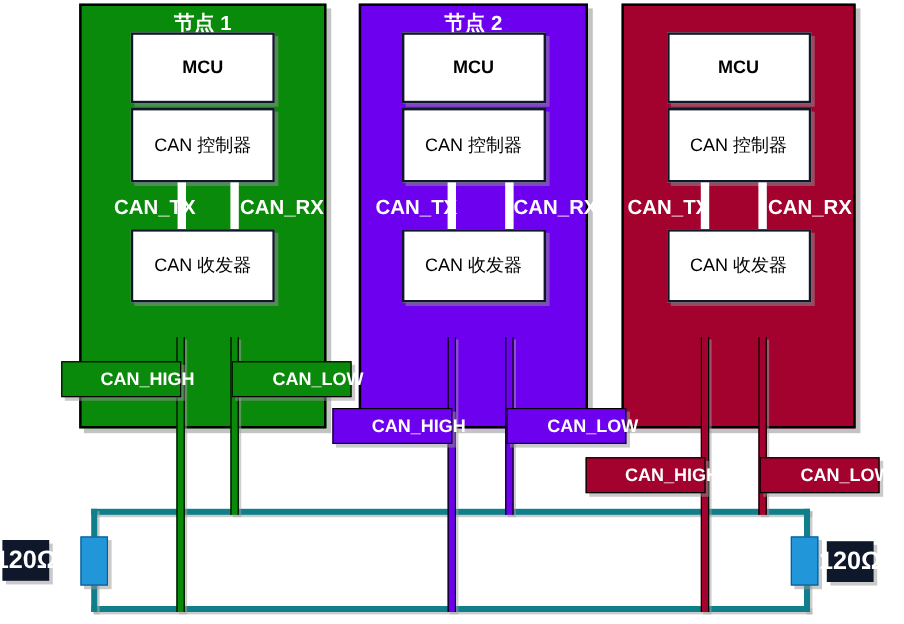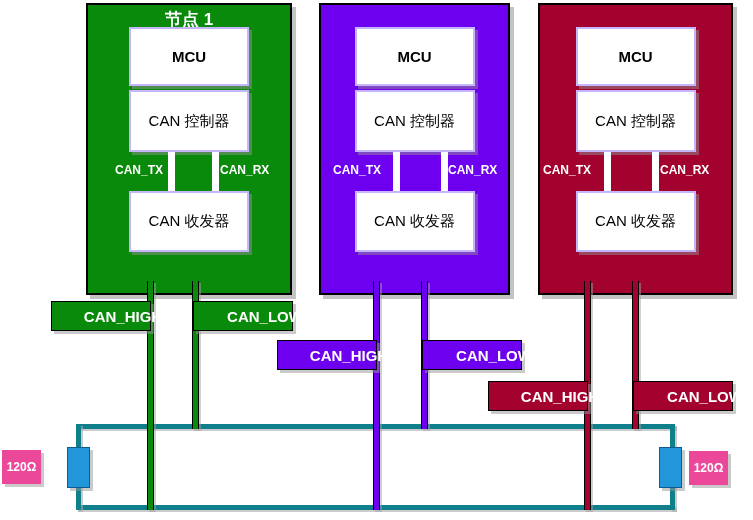--- a/index.html
+++ b/index.html
@@ -10,53 +10,52 @@
     width: 753px;
     height: 520px;
     background: #ffffff;
     overflow: hidden;
   }
 
   
   .node {
     position: absolute;
     top: 3px;
-    height: 292px;
+    height: 354px;
     border: 2px solid #000;
     box-shadow: 4px 4px 0 rgba(145,145,145,.55);
-    margin-left: 20px;
   }
   #n1 { left: 66px;  width: 206px; background: #0a8a0a; }
   #n2 { left: 299px; width: 191px; background: #6e00f0; }
   #n3 { left: 518px; width: 195px; background: #a3022e; }
 
   .node-title {
     position: absolute; top: 3px; left: 0; right: 0;
     text-align: center; color: #fff; font-weight: bold; font-size: 17px;
   }
   .block {
     position: absolute; left: 50%; transform: translateX(-50%);
-    width: 120px; background: #fff; border: 2px solid #c4b5fd;
+    width: 120px; background: #fff; border: 2px solid #0f172a;
     display: flex; align-items: center; justify-content: center;
     font-size: 15px; color: #000; white-space: nowrap;
     box-shadow: 3px 3px 0 rgba(145,145,145,.5);
   }
   .mcu  { top: 22px;  height: 59px; font-weight: bold; }
   .ctrl { top: 85px;  height: 62px; }
   .xcvr { top: 186px; height: 61px; text-align: right; }
 
   
   .conn { position: absolute; top: 147px; height: 39px; width: 7px; background: #fff; }
   #n1 .conn.tx { left: 80px; }  #n1 .conn.rx { left: 124px; }
   #n2 .conn.tx { left: 72px; }  #n2 .conn.rx { left: 120px; }
   #n3 .conn.tx { left: 64px; }  #n3 .conn.rx { left: 112px; }
 
   .siglabel {
     position: absolute; top: 158px; color: #fff;
-    font-weight: bold; font-size: 12px; white-space: nowrap;
+    font-weight: bold; font-size: 17px; white-space: nowrap;
   }
   #n1 .txlabel { left: 27px; }  #n1 .rxlabel { left: 132px; }
   #n2 .txlabel { left: 12px; }  #n2 .rxlabel { left: 127px; }
   #n3 .txlabel { left: 3px; }   #n3 .rxlabel { left: 120px; }
 
   
   .vline {
     position: absolute; top: 281px; width: 7px;
     border-left: 1px solid #000; border-right: 1px solid #000;
     box-shadow: 2px 2px 0 rgba(160,160,160,.5);
@@ -94,21 +93,21 @@
   .resistor {
     position: absolute; width: 23px; height: 41px; top: 447px;
     background: #2196d9; border: 1px solid #0f5c94;
     box-shadow: 3px 3px 0 rgba(150,150,150,.5); z-index: 5;
   }
   .resistor.left  { left: 67px; }
   .resistor.right { left: 659px; }
 
   .ohm {
     position: absolute; width: 39px; height: 34px;
-    background: #ec4899; color: #fff; font-weight: bold; font-size: 12px;
+    background: #0f172a; color: #fff; font-weight: bold; font-size: 21px;
     display: flex; align-items: center; justify-content: center;
     box-shadow: 3px 3px 0 rgba(150,150,150,.5); z-index: 5;
   }
   .ohm.left  { left: 2px;   top: 450px; }
   .ohm.right { left: 689px; top: 451px; }
 </style>
 </head>
 <body>
 
 <div class="canvas">
@@ -118,20 +117,21 @@
     <div class="block mcu">MCU</div>
     <div class="block ctrl">CAN 控制器</div>
     <div class="conn tx"></div>
     <div class="conn rx"></div>
     <div class="siglabel txlabel">CAN_TX</div>
     <div class="siglabel rxlabel">CAN_RX</div>
     <div class="block xcvr">CAN 收发器</div>
   </div>
 
   <div class="node" id="n2">
+    <div class="node-title">节点 2</div>
     <div class="block mcu">MCU</div>
     <div class="block ctrl">CAN 控制器</div>
     <div class="conn tx"></div>
     <div class="conn rx"></div>
     <div class="siglabel txlabel">CAN_TX</div>
     <div class="siglabel rxlabel">CAN_RX</div>
     <div class="block xcvr">CAN 收发器</div>
   </div>
 
   <div class="node" id="n3">

